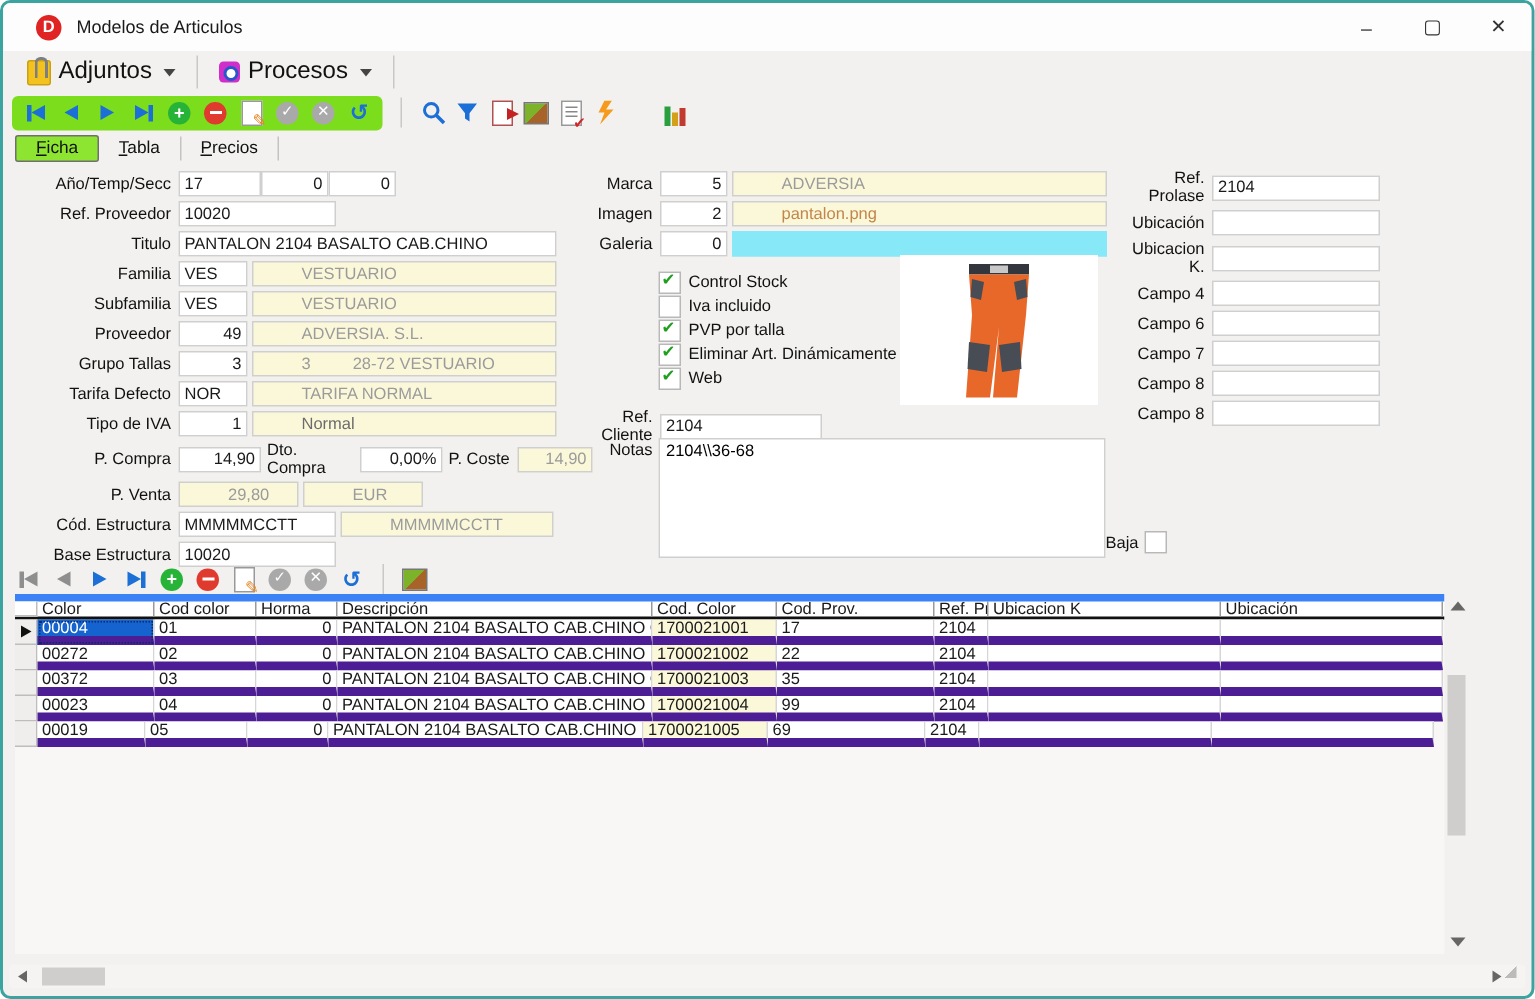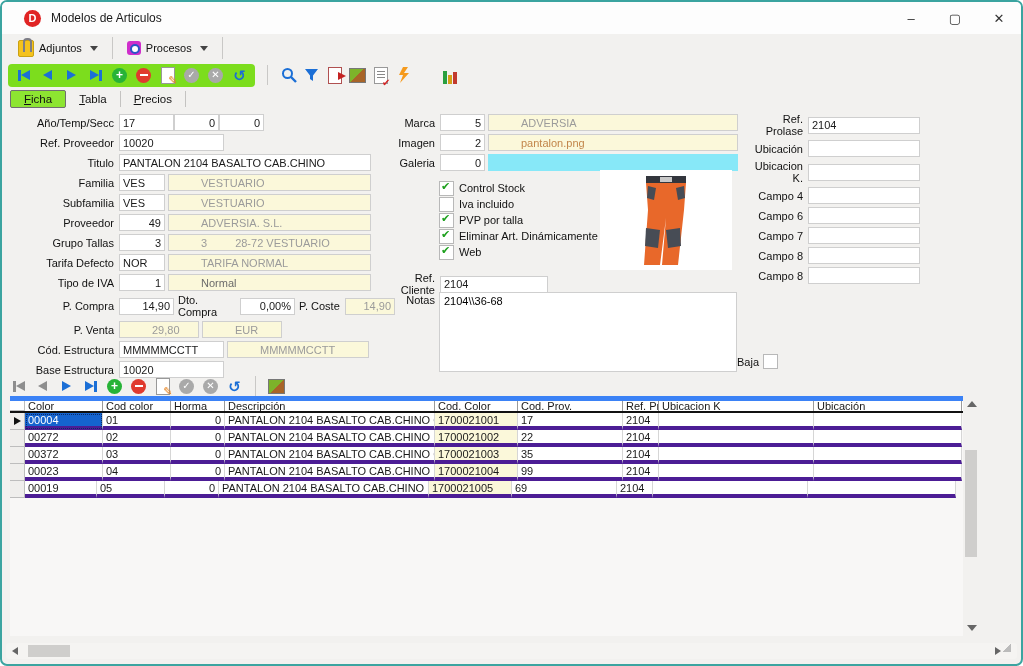--- a/index.html
+++ b/index.html
@@ -11,21 +11,21 @@
     display:flex;align-items:center;}
   .logo{width:17px;height:17px;border-radius:50%;background:#e02424;color:#fff;
     font-weight:bold;font-size:11px;display:flex;align-items:center;justify-content:center;
     margin-left:22px;flex:none;}
   .wtitle{font-size:12px;color:#1a1a1a;margin-left:10px;}
   .wbtns{margin-left:auto;display:flex;align-items:center;height:100%;}
   .wbtn{width:44px;height:100%;display:flex;align-items:center;justify-content:center;
     font-size:13px;color:#333;cursor:default;}
   
   .menubar{position:absolute;left:0;top:33px;height:26px;right:0;display:flex;align-items:center;}
-  .mbtn{display:flex;align-items:center;gap:5px;padding:2px 8px;font-size:11px;color:#111;}
+  .mbtn{display:flex;align-items:center;gap:5px;padding:2px 8px;font-size:16px;color:#111;}
   .caret{width:0;height:0;border-left:4px solid transparent;border-right:4px solid transparent;
     border-top:5px solid #444;margin-left:3px;}
   .vsep{width:1px;align-self:stretch;background:#c9c8c6;margin:2px 6px;}
   .clip{width:14px;height:15px;background:#f4c21c;border:1px solid #caa112;position:relative;border-radius:2px;}
   .clip::after{content:"";position:absolute;left:4px;top:-3px;width:5px;height:12px;
     border:2px solid #7d7d86;border-bottom:none;border-radius:4px 4px 0 0;}
   .gearbox{width:14px;height:14px;background:#cf2ecb;border-radius:3px;position:relative;}
   .gearbox::after{content:"";position:absolute;left:3px;top:3px;width:6px;height:6px;
     border:2px solid #2a55c8;border-radius:50%;background:#fff;}
   
@@ -90,21 +90,21 @@
     border:1px solid #cfcfcf;font-size:11px;padding:2px 4px;box-sizing:border-box;}
   .imgbox{position:absolute;left:598px;top:168px;width:132px;height:100px;background:#fff;}
   .baja{position:absolute;left:735px;top:352px;display:flex;align-items:center;gap:4px;}
   
   .grid{position:absolute;left:8px;top:394px;width:953px;height:240px;background:#f8f7f6;}
   .grow{display:flex;height:17px;box-sizing:border-box;}
   .ghead{border-top:5px solid #3b82f6;border-bottom:2px solid #111;background:#fff;}
   .gcell{font-size:11px;color:#1a1a1a;padding:0 3px;box-sizing:border-box;overflow:hidden;
     white-space:nowrap;display:flex;align-items:center;flex:none;}
   .ghead .gcell{border-right:1px solid #9a9a9a;}
-  .gbody .gcell{border-right:1px solid #d6d6d6;border-bottom:4px solid #4c1d95;background:#fff;}
+  .gbody .gcell{border-right:1px solid #d6d6d6;border-bottom:6px solid #4c1d95;background:#fff;}
   .gbody .gcell.ycell{background:#fbf8da;}
   .gbody .gcell.num{justify-content:flex-end;}
   .gbody .gcell.sel{background:#1563ce;color:#fff;outline:1px dotted #0a2a66;outline-offset:-2px;}
   .gutter{width:14px;flex:none;background:#efeeec;border-right:1px solid #bdbdbd;
     border-bottom:1px solid #bdbdbd;display:flex;align-items:center;justify-content:center;}
   .ghead .gutter{background:#fff;}
   .rowtri{width:0;height:0;border-top:4px solid transparent;border-bottom:4px solid transparent;
     border-left:7px solid #111;}
   
   .vscroll{position:absolute;left:961px;top:394px;width:16px;height:240px;background:#f2f1ef;}

